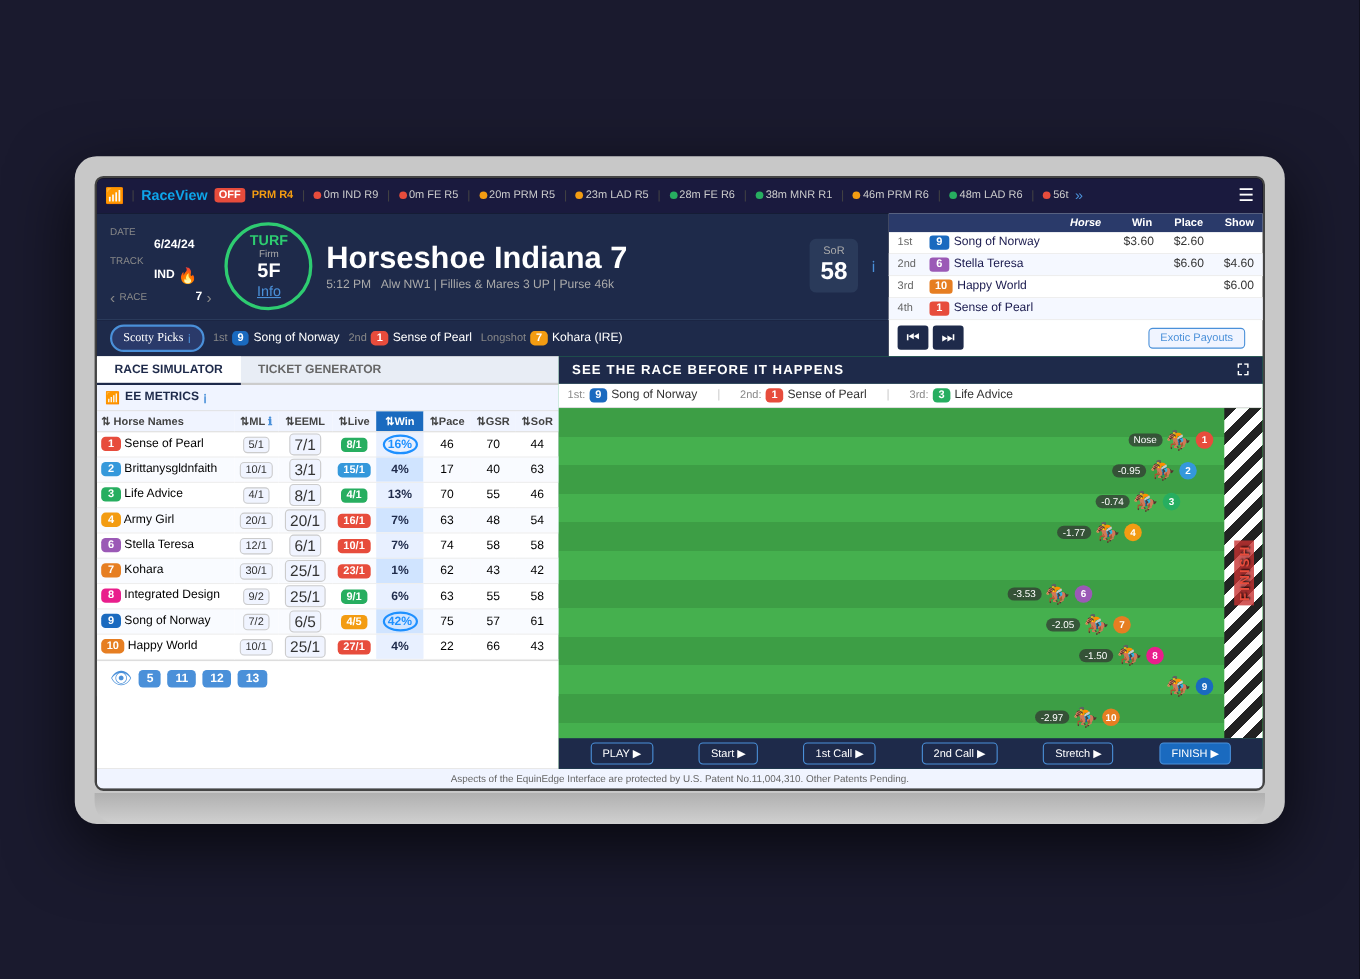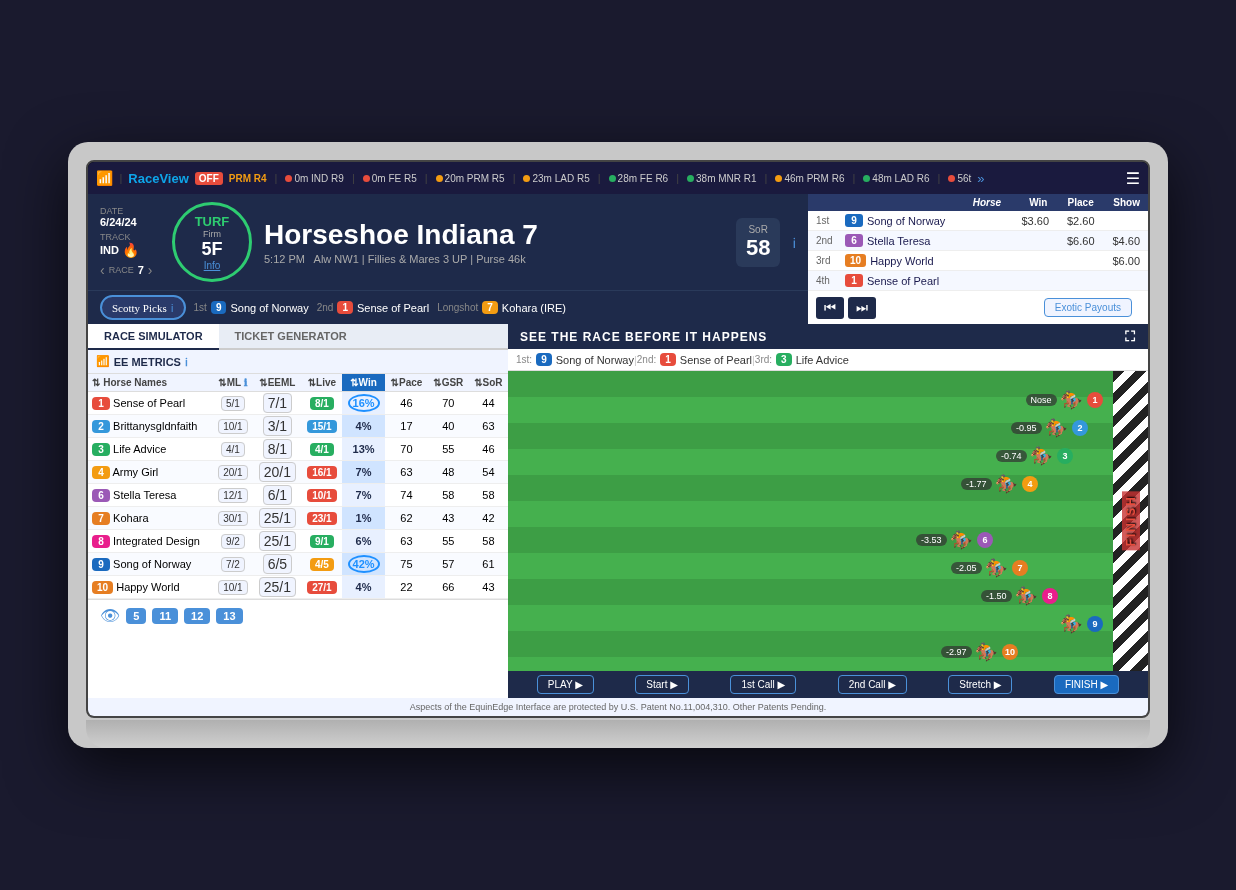--- a/index.html
+++ b/index.html
@@ -57,21 +57,21 @@
       border-bottom: 1px solid #2a3a5a;
     }
     .race-meta-left {
       display: flex;
       flex-direction: column;
       font-size: 10px;
       color: #aaa;
       min-width: 60px;
     }
     .race-meta-left .label { color: #888; font-size: 9px; }
-    .race-meta-left .value { color: #fff; font-size: 11px; font-weight: bold; }
+    .race-meta-left .value { color: #fff; font-size: 11px; font-weight: bold; margin-left: 40px; }
     .track-circle {
       width: 80px;
       height: 80px;
       border: 3px solid #2ecc71;
       border-radius: 50%;
       display: flex;
       flex-direction: column;
       align-items: center;
       justify-content: center;
       color: #fff;
@@ -215,21 +215,21 @@
       color: #fff;
       font-size: 12px;
       font-weight: bold;
       letter-spacing: 1px;
     }
     .sim-picks {
       background: #fff;
       padding: 4px 8px;
       display: flex;
       align-items: center;
-      gap: 0;
+      gap: 18px;
       font-size: 11px;
       border-bottom: 1px solid #ddd;
       text-align: center;
     }
     .sim-pick { display: flex; align-items: center; gap: 4px; }
     .sim-pick-label { color: #888; font-size: 10px; }
     .finish-banner {
       position: absolute;
       right: 0;
       top: 0;
@@ -438,21 +438,21 @@
               <span class="label">RACE</span>
               <span class="value">7</span>
               <span class="race-nav-btn">›</span>
             </div>
           </div>
 
           <div class="track-circle">
             <span class="surface">TURF</span>
             <span class="firm">Firm</span>
             <span class="dist">5F</span>
-            <span style="color:#4a90d9;font-size:10px;text-decoration:underline;cursor:pointer;">Info</span>
+            <span style="color:#4a90d9;font-size:13px;text-decoration:underline;cursor:pointer;">Info</span>
           </div>
 
           <div class="race-title-area">
             <h1>
               <span>Horseshoe Indiana 7</span>
             </h1>
             <div class="subtitle">
               <span>5:12 PM</span>
               <span> &nbsp; </span>
               <span>Alw NW1 | Fillies &amp; Mares 3 UP | Purse 46k</span>

